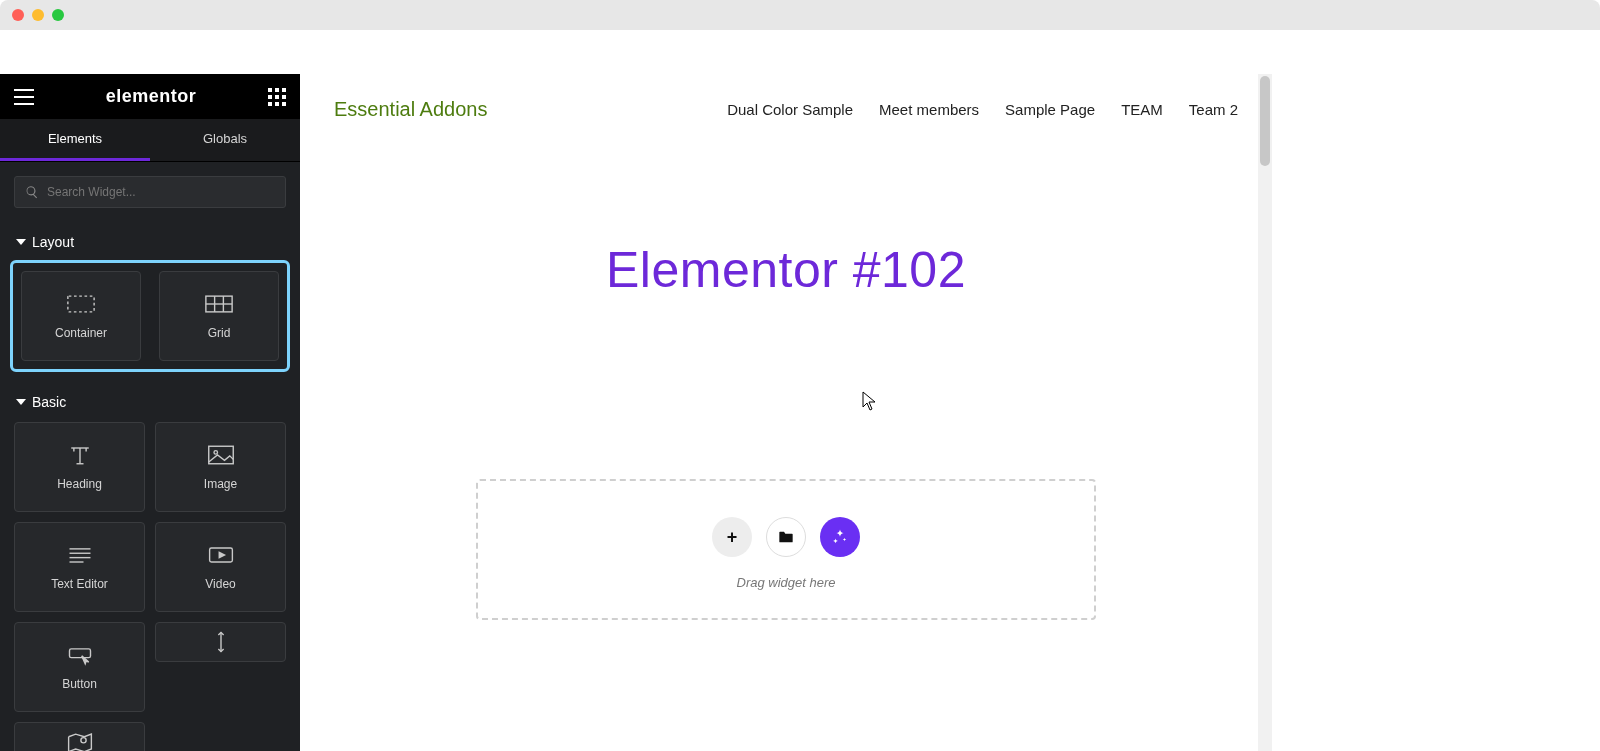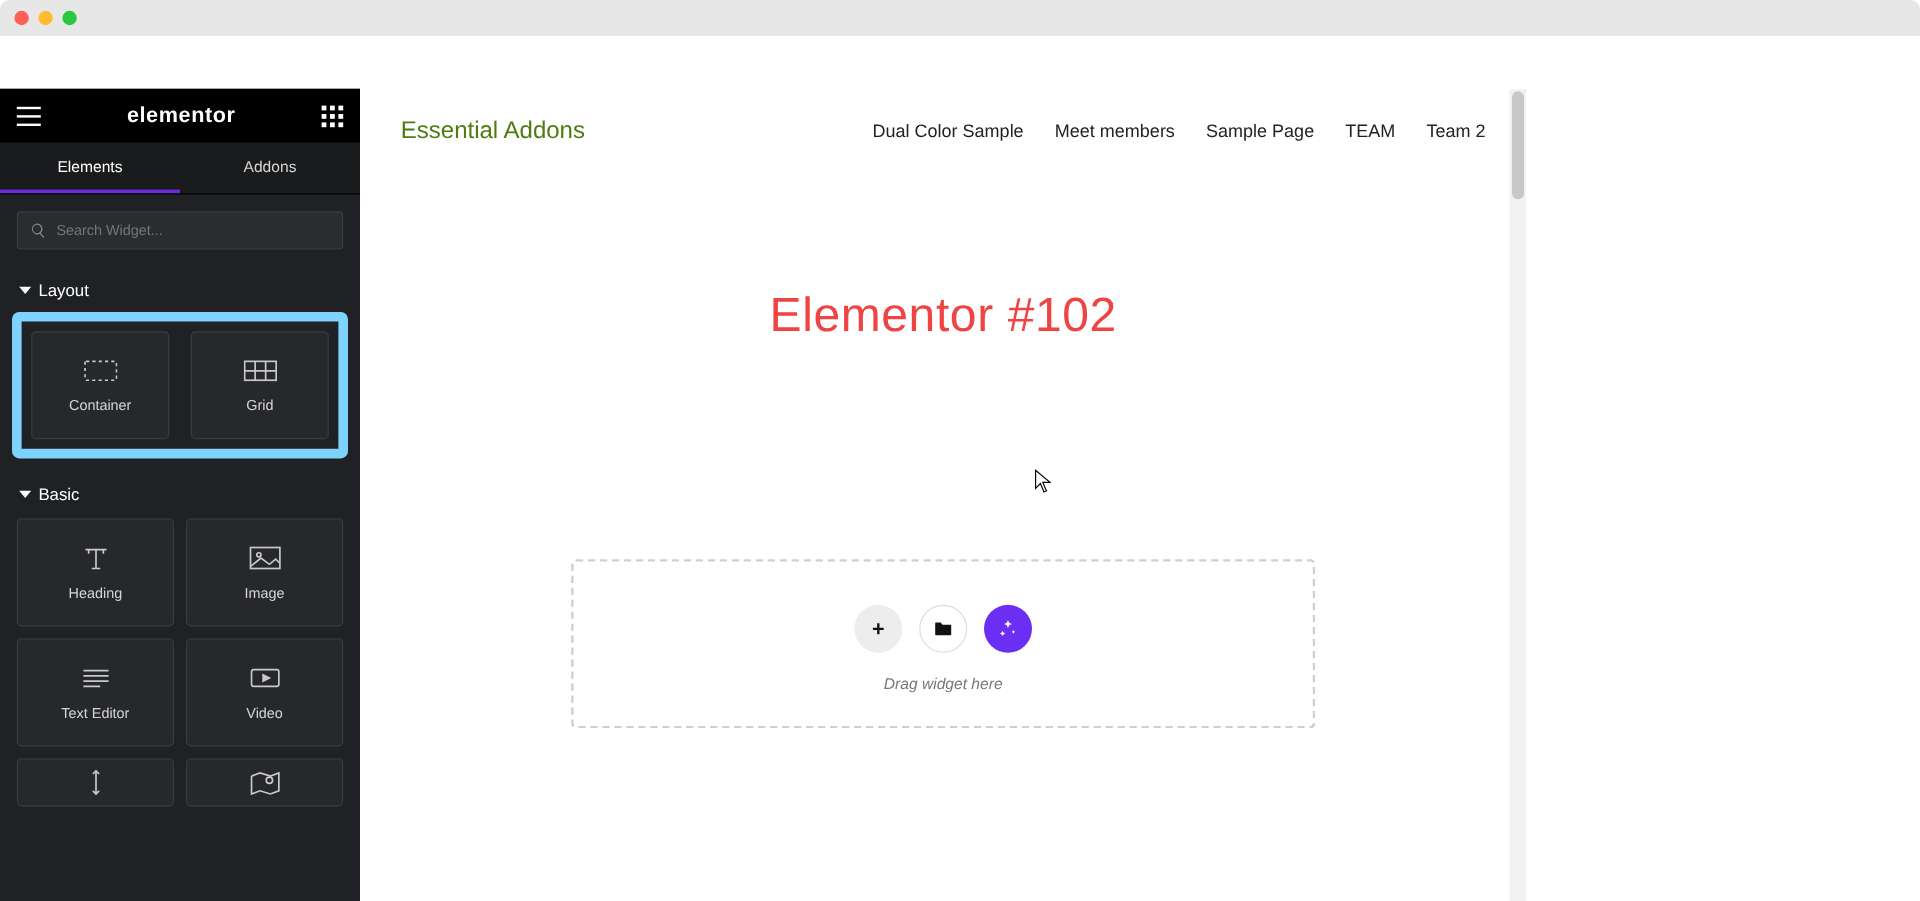--- a/index.html
+++ b/index.html
@@ -99,21 +99,21 @@
     width: 0; height: 0; border-left: 5px solid transparent; border-right: 5px solid transparent; border-top: 6px solid #fff;
   }
 
   .widget-grid {
     display: grid;
     grid-template-columns: 1fr 1fr;
     gap: 10px;
     padding: 4px 14px 14px;
   }
   .highlight-box {
-    border: 8px solid #7dd3fc;
+    border: 3px solid #7dd3fc;
     border-radius: 6px;
     margin: 2px 10px 10px;
     padding: 8px;
     display: grid;
     grid-template-columns: 1fr 1fr;
     gap: 18px;
   }
   .widget {
     background: #26282b;
     border: 1px solid #3a3c3f;
@@ -222,23 +222,23 @@
     align-items: center;
     justify-content: space-between;
     padding: 24px 4px 10px;
   }
   .site-title { font-size: 20px; color: #4d7c0f; font-weight: 400; }
   .nav { display: flex; gap: 26px; }
   .nav a { color: #222; font-size: 15px; text-decoration: none; cursor: pointer; }
 
   .page-title {
     text-align: center;
-    font-size: 40px;
+    font-size: 50px;
     font-weight: 400;
-    color: #ef4444;
+    color: #6d28d9;
     margin-top: 110px;
     letter-spacing: .5px;
   }
 
   .drop-zone {
     width: 620px;
     margin: 180px auto 0;
     border: 2px dashed #cfcfcf;
     border-radius: 4px;
     padding: 36px 0 28px;
@@ -297,21 +297,21 @@
           <span></span>
           <span></span>
           <span></span>
           <span></span>
           <span></span>
       </div>
     </div>
 
     <div class="tabs">
       <div class="tab active">Elements</div>
-      <div class="tab">Addons</div>
+      <div class="tab">Globals</div>
     </div>
 
     <div class="search-wrap">
       <div class="search-box">
         <svg viewBox="0 0 24 24">
             <path d="M10 2a8 8 0 015.3 13.9l5.4 5.4-1.4 1.4-5.4-5.4A8 8 0 1110 2zm0 2a6 6 0 100 12 6 6 0 000-12z"></path>
           </svg>
         <input type="text" placeholder="Search Widget..." style="">
       </div>
     </div>
@@ -371,20 +371,27 @@
             <line x1="4" y1="20" x2="20" y2="20"></line>
           </svg>
         <span class="widget-label">Text Editor</span>
       </div>
       <div class="widget">
         <svg class="ico widget-icon" viewBox="0 0 32 24">
             <rect x="3" y="4" width="26" height="16" rx="2"></rect>
             <polygon points="14,9 14,15 20,12" fill="#c9c9c9"></polygon>
           </svg>
         <span class="widget-label">Video</span>
+      </div>
+      <div class="widget">
+        <svg class="ico widget-icon" viewBox="0 0 32 24">
+            <rect x="4" y="5" width="24" height="10" rx="2"></rect>
+            <path d="M18 13 L22 22 L23 19 L26 20 Z" fill="#c9c9c9"></path>
+          </svg>
+        <span class="widget-label">Button</span>
       </div>
 
       <div class="widget" style="height:40px;overflow:hidden">
         <svg class="ico widget-icon" viewBox="0 0 32 24">
             <polyline points="13,4 16,1 19,4"></polyline>
             <line x1="16" y1="1" x2="16" y2="23"></line>
             <polyline points="13,20 16,23 19,20"></polyline>
           </svg>
       </div>
       <div class="widget" style="height:40px;overflow:hidden">

